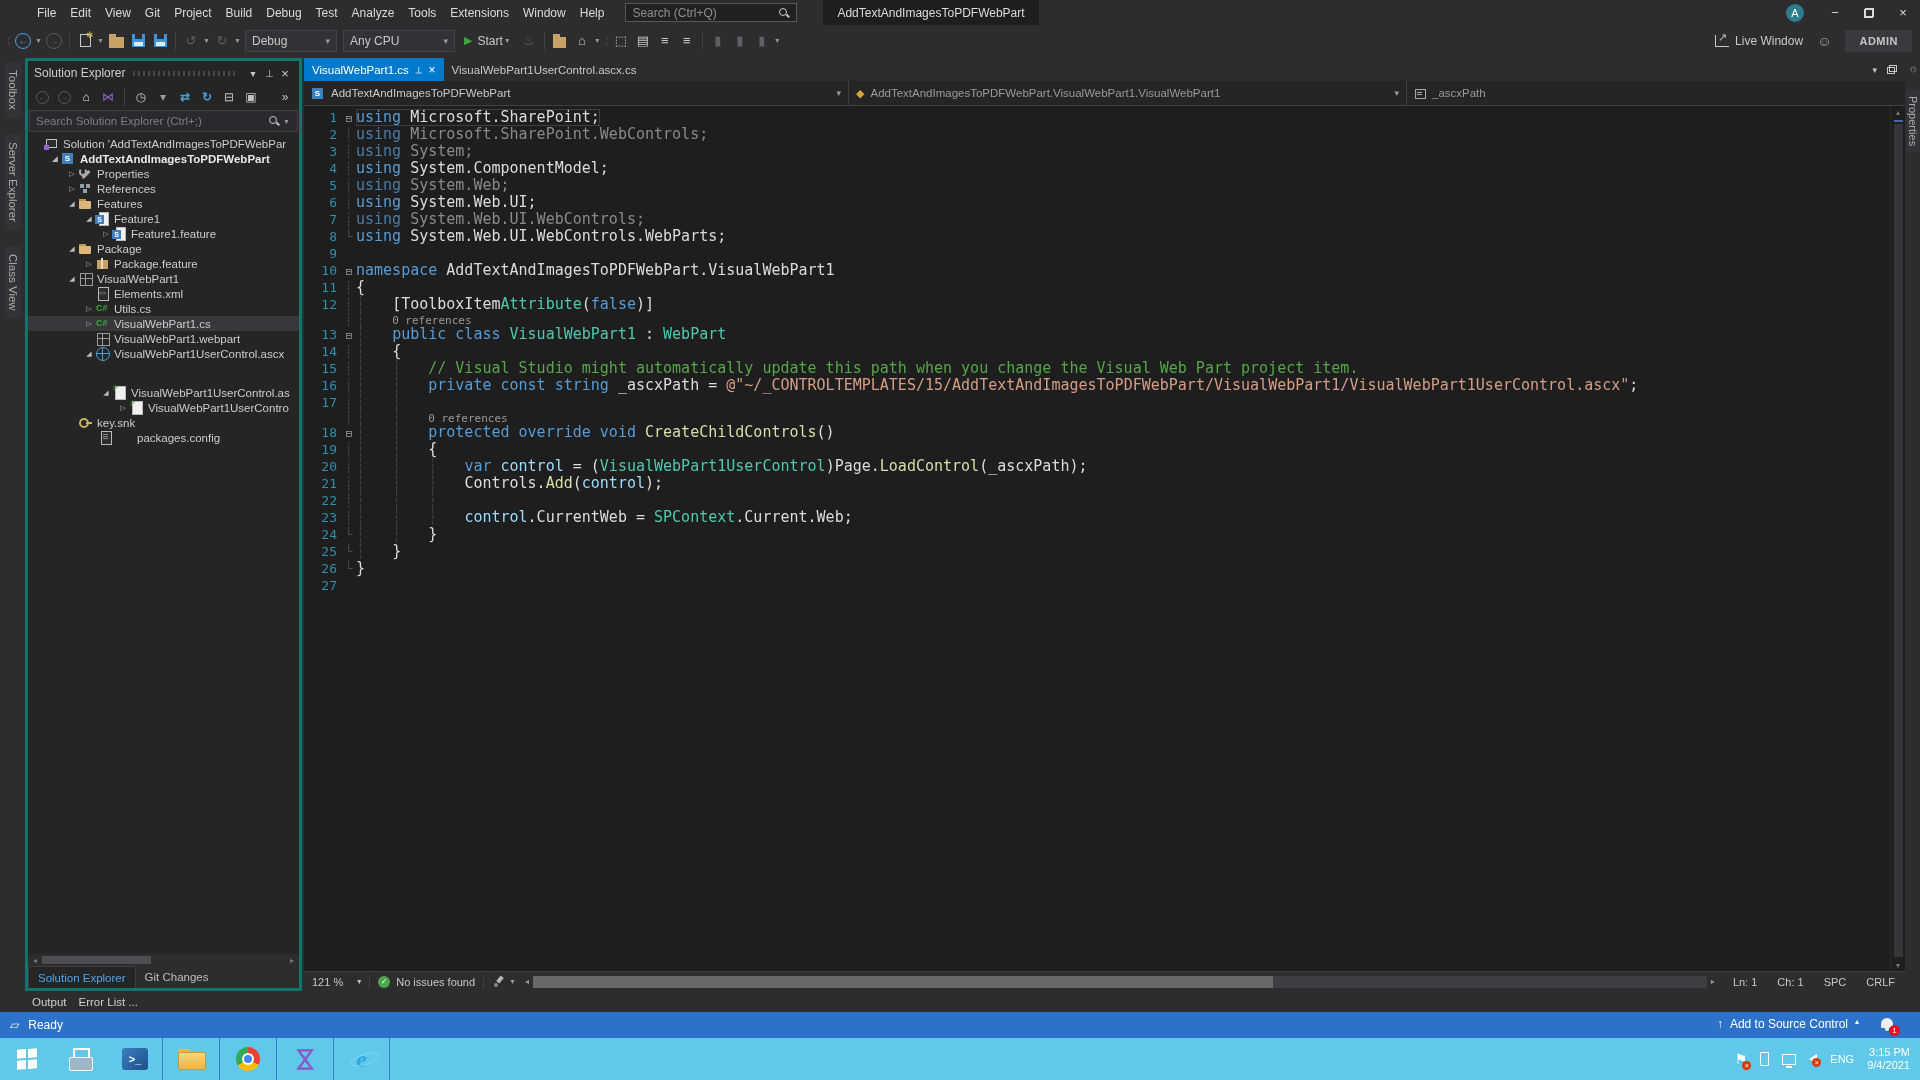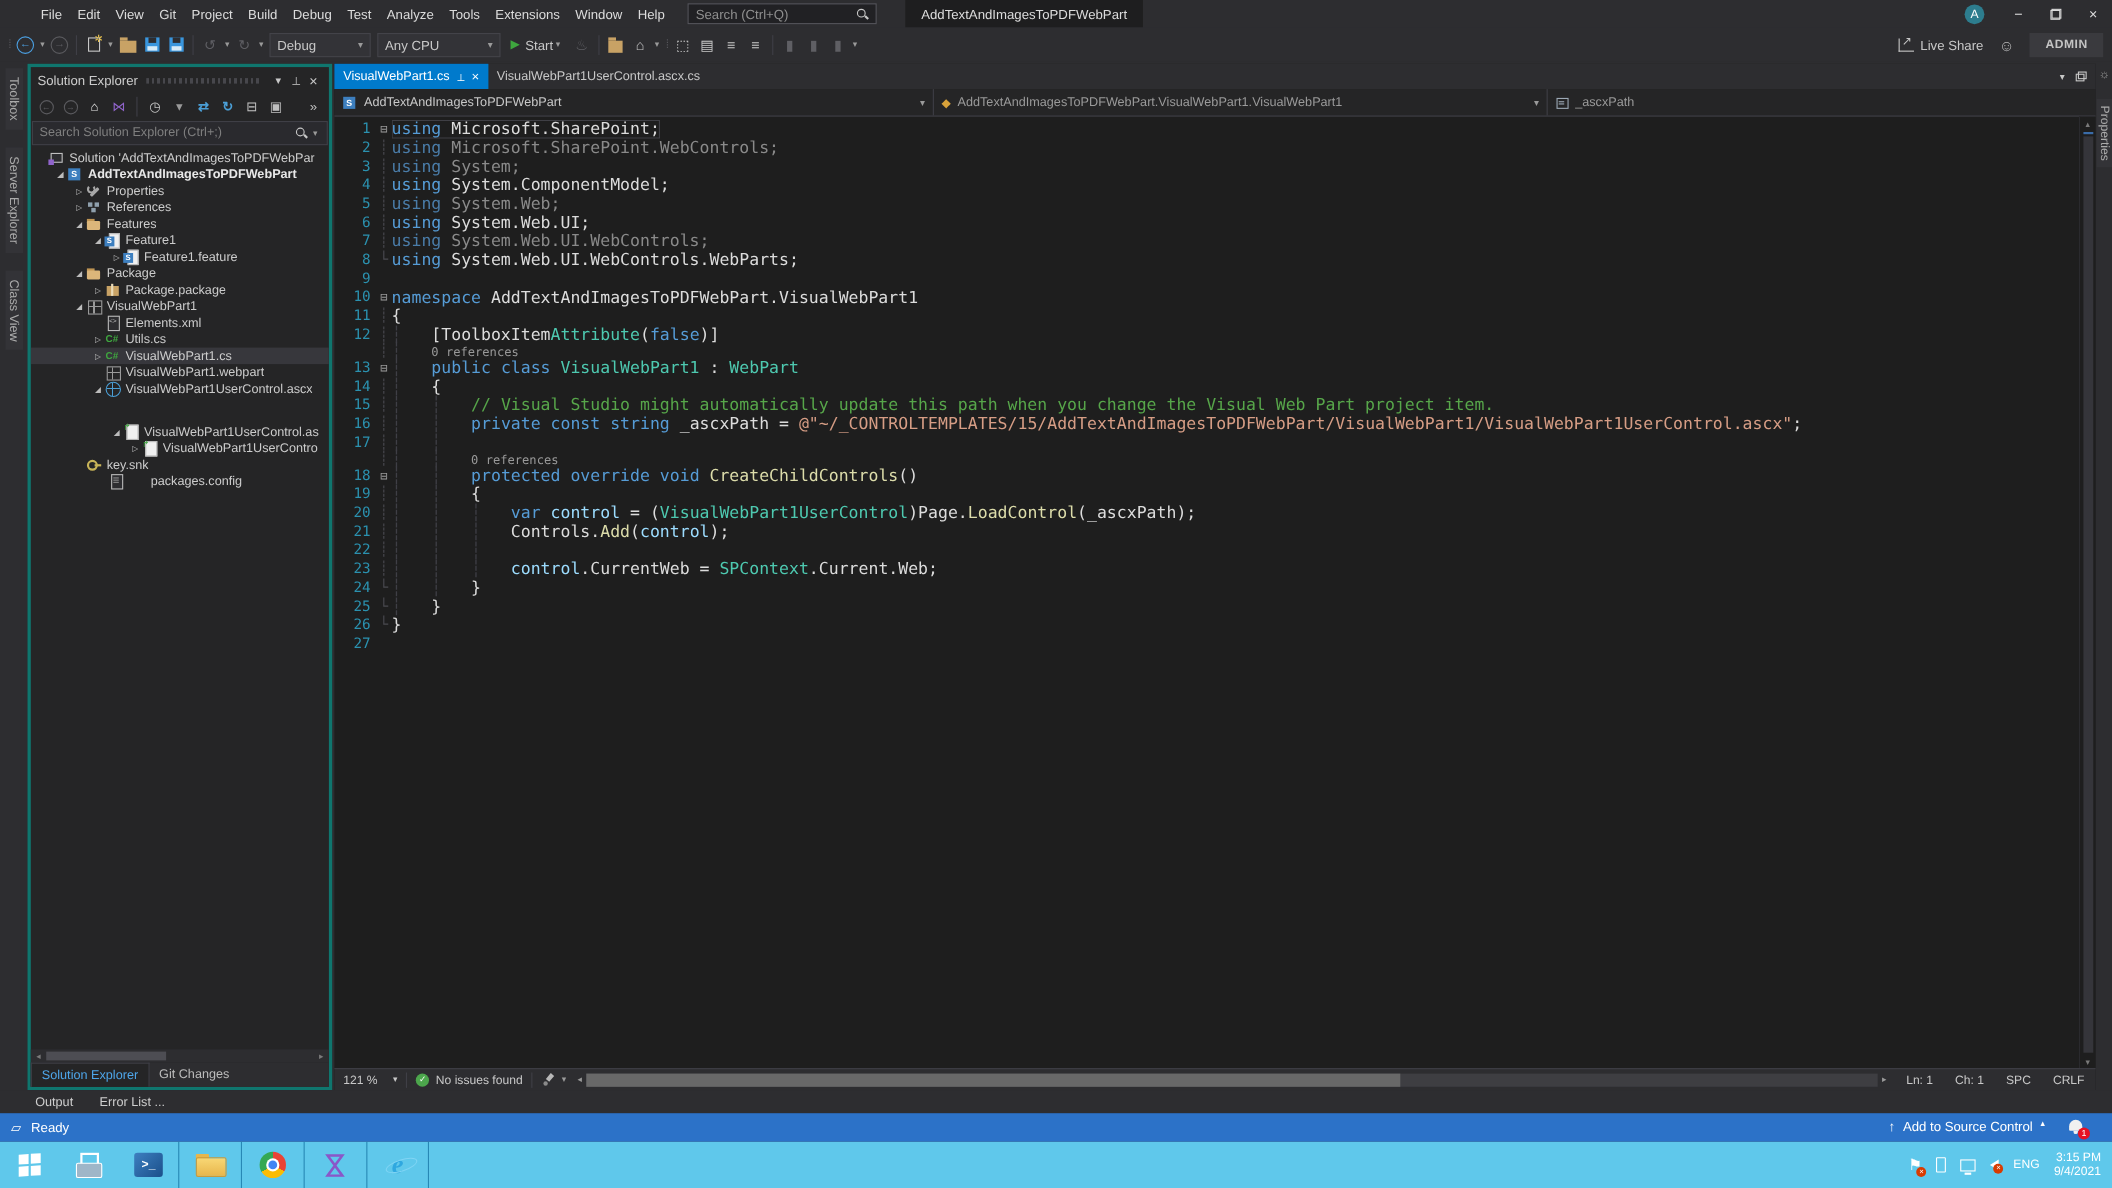--- a/index.html
+++ b/index.html
@@ -226,21 +226,21 @@
   .brush-ico::after{content:""; position:absolute; left:2px; top:7px; width:4px; height:4px;
       background:#8A8A8A; border-radius:50%;}
   .ed-hscroll { flex:1; height:12px; display:flex; align-items:center; margin:0 4px; }
   .ed-hscroll .gl{ font-size:8px; color:#9A9A9A; width:12px; }
   .ed-hscroll .track { flex:1; height:12px; background:#3E3E42; display:flex; }
   .ed-hscroll .thumb { width:63%; background:#686868; }
   .stat-field { padding:0 10px; }
 
   
   .panel-row { height:21px; background:#2D2D30; display:flex; align-items:center;
-               font-size:11.5px; color:#CFCFCF; padding-left:32px; gap:24px; flex:none; }
+               font-size:11.5px; color:#CFCFCF; padding-left:32px; gap:12px; flex:none; }
 
   
   .statusbar { height:26px; background:#2C72C8; display:flex; align-items:center;
                color:#fff; font-size:12px; flex:none; }
   .statusbar .gl-shape { margin:0 9px 0 10px; font-size:12px; }
   .sb-right { margin-left:auto; display:flex; align-items:flex-start; gap:7px; padding-right:24px; }
   .sb-right .gl-up { font-size:12px; }
   .sb-right .gl-caret-up { font-size:8px; }
   .bell-wrap { position:relative; margin-left:14px; width:16px; height:16px; }
   .bell { position:absolute; left:1px; top:1px; width:12px; height:10px; background:#F0F0F0;
@@ -380,21 +380,21 @@
     <span class="tb-ico gl gl-doc"></span>
     <span class="tb-ico gl gl-lines"></span>
     <span class="tb-ico gl gl-lines"></span>
     <span class="tb-sep"></span>
     <span class="tb-ico dim gl gl-book"></span>
     <span class="tb-ico dim gl gl-book"></span>
     <span class="tb-ico dim gl gl-book"></span>
     <span class="gl sm-caret gl-caret"></span>
     <div class="toolbar-right">
       <span class="share-ico"></span>
-      <span>Live Share</span>
+      <span>Live Window</span>
       <span class="feedback gl gl-smile"></span>
       <span class="admin-btn">ADMIN</span>
     </div>
   </div>
 
   <div class="workspace">
     <div class="side-strip" id="left-strip">
         <div class="vtab">Toolbox</div>
         <div class="vtab">Server Explorer</div>
         <div class="vtab">Class View</div>
@@ -470,21 +470,21 @@
             <span class="tree-label">Feature1.feature</span>
           </div>
           <div class="tree-row" style="padding-left: 38px;">
             <span class="chev exp"></span>
             <span class="ti ti-folder"></span>
             <span class="tree-label">Package</span>
           </div>
           <div class="tree-row" style="padding-left: 55px;">
             <span class="chev col"></span>
             <span class="ti ti-package"></span>
-            <span class="tree-label">Package.package</span>
+            <span class="tree-label">Package.feature</span>
           </div>
           <div class="tree-row" style="padding-left: 38px;">
             <span class="chev exp"></span>
             <span class="ti ti-webpart"></span>
             <span class="tree-label">VisualWebPart1</span>
           </div>
           <div class="tree-row" style="padding-left: 55px;">
             <span class="chev"></span>
             <span class="ti ti-xml"></span>
             <span class="tree-label">Elements.xml</span>

